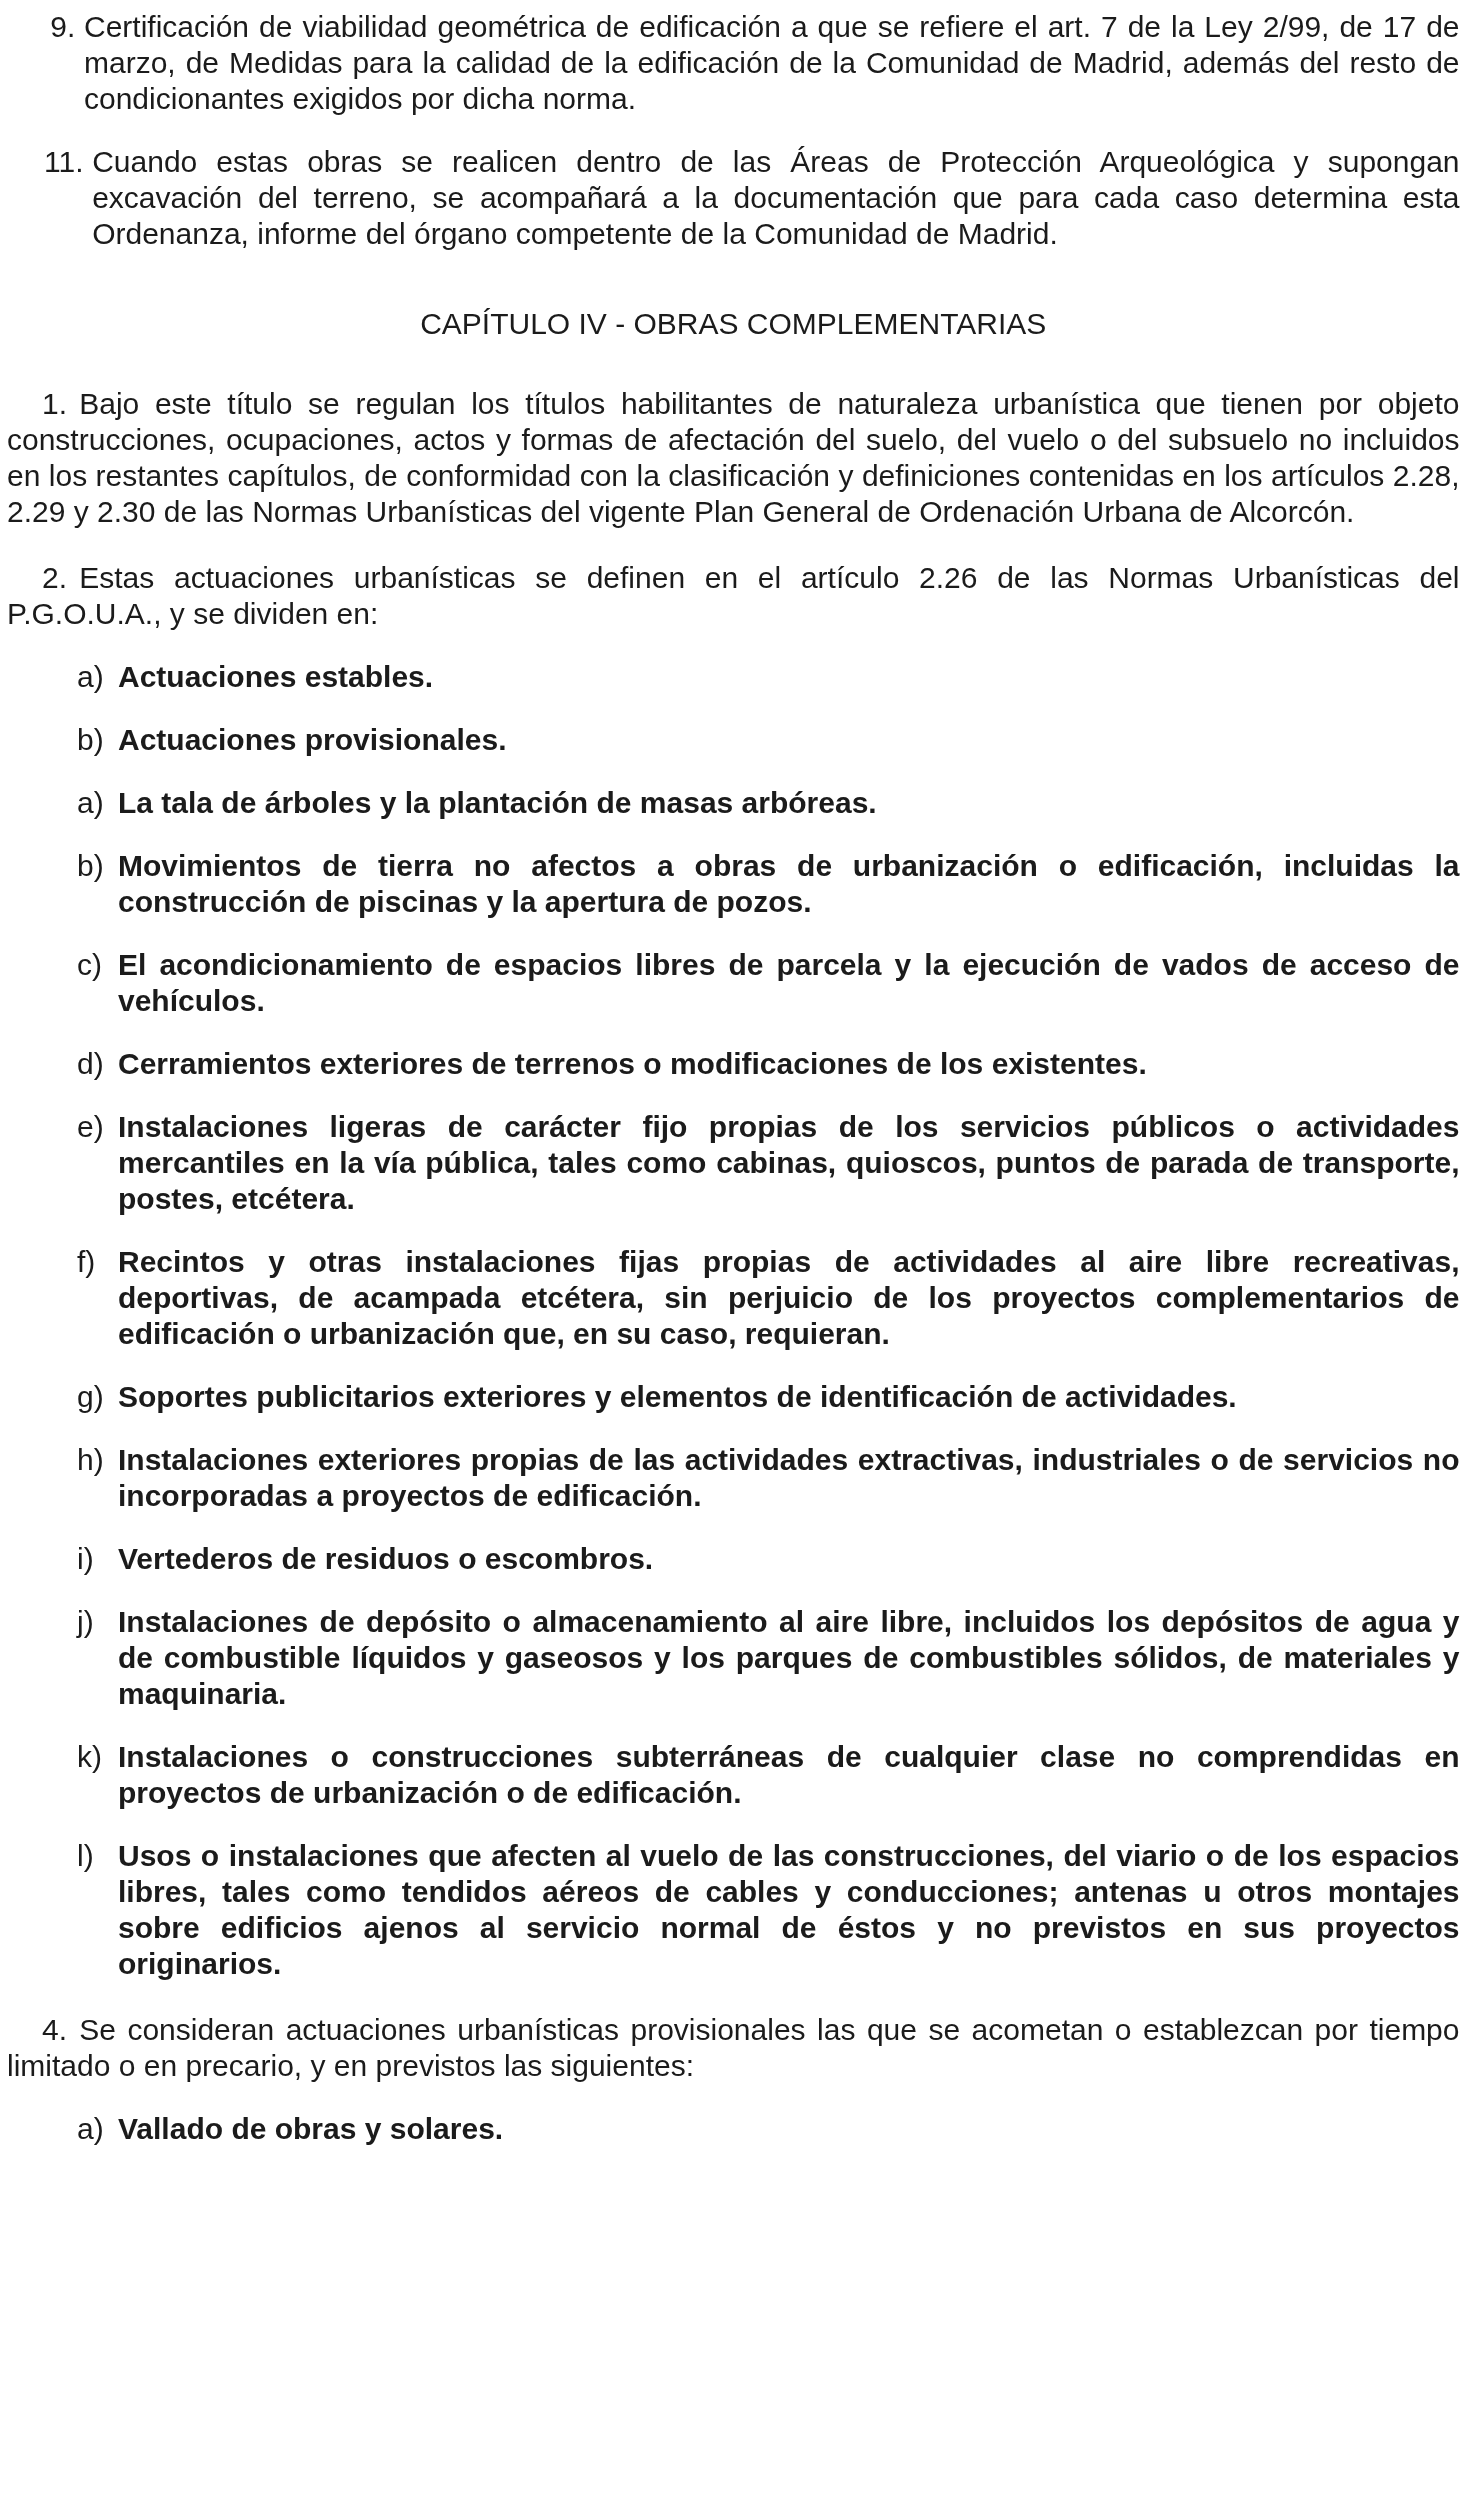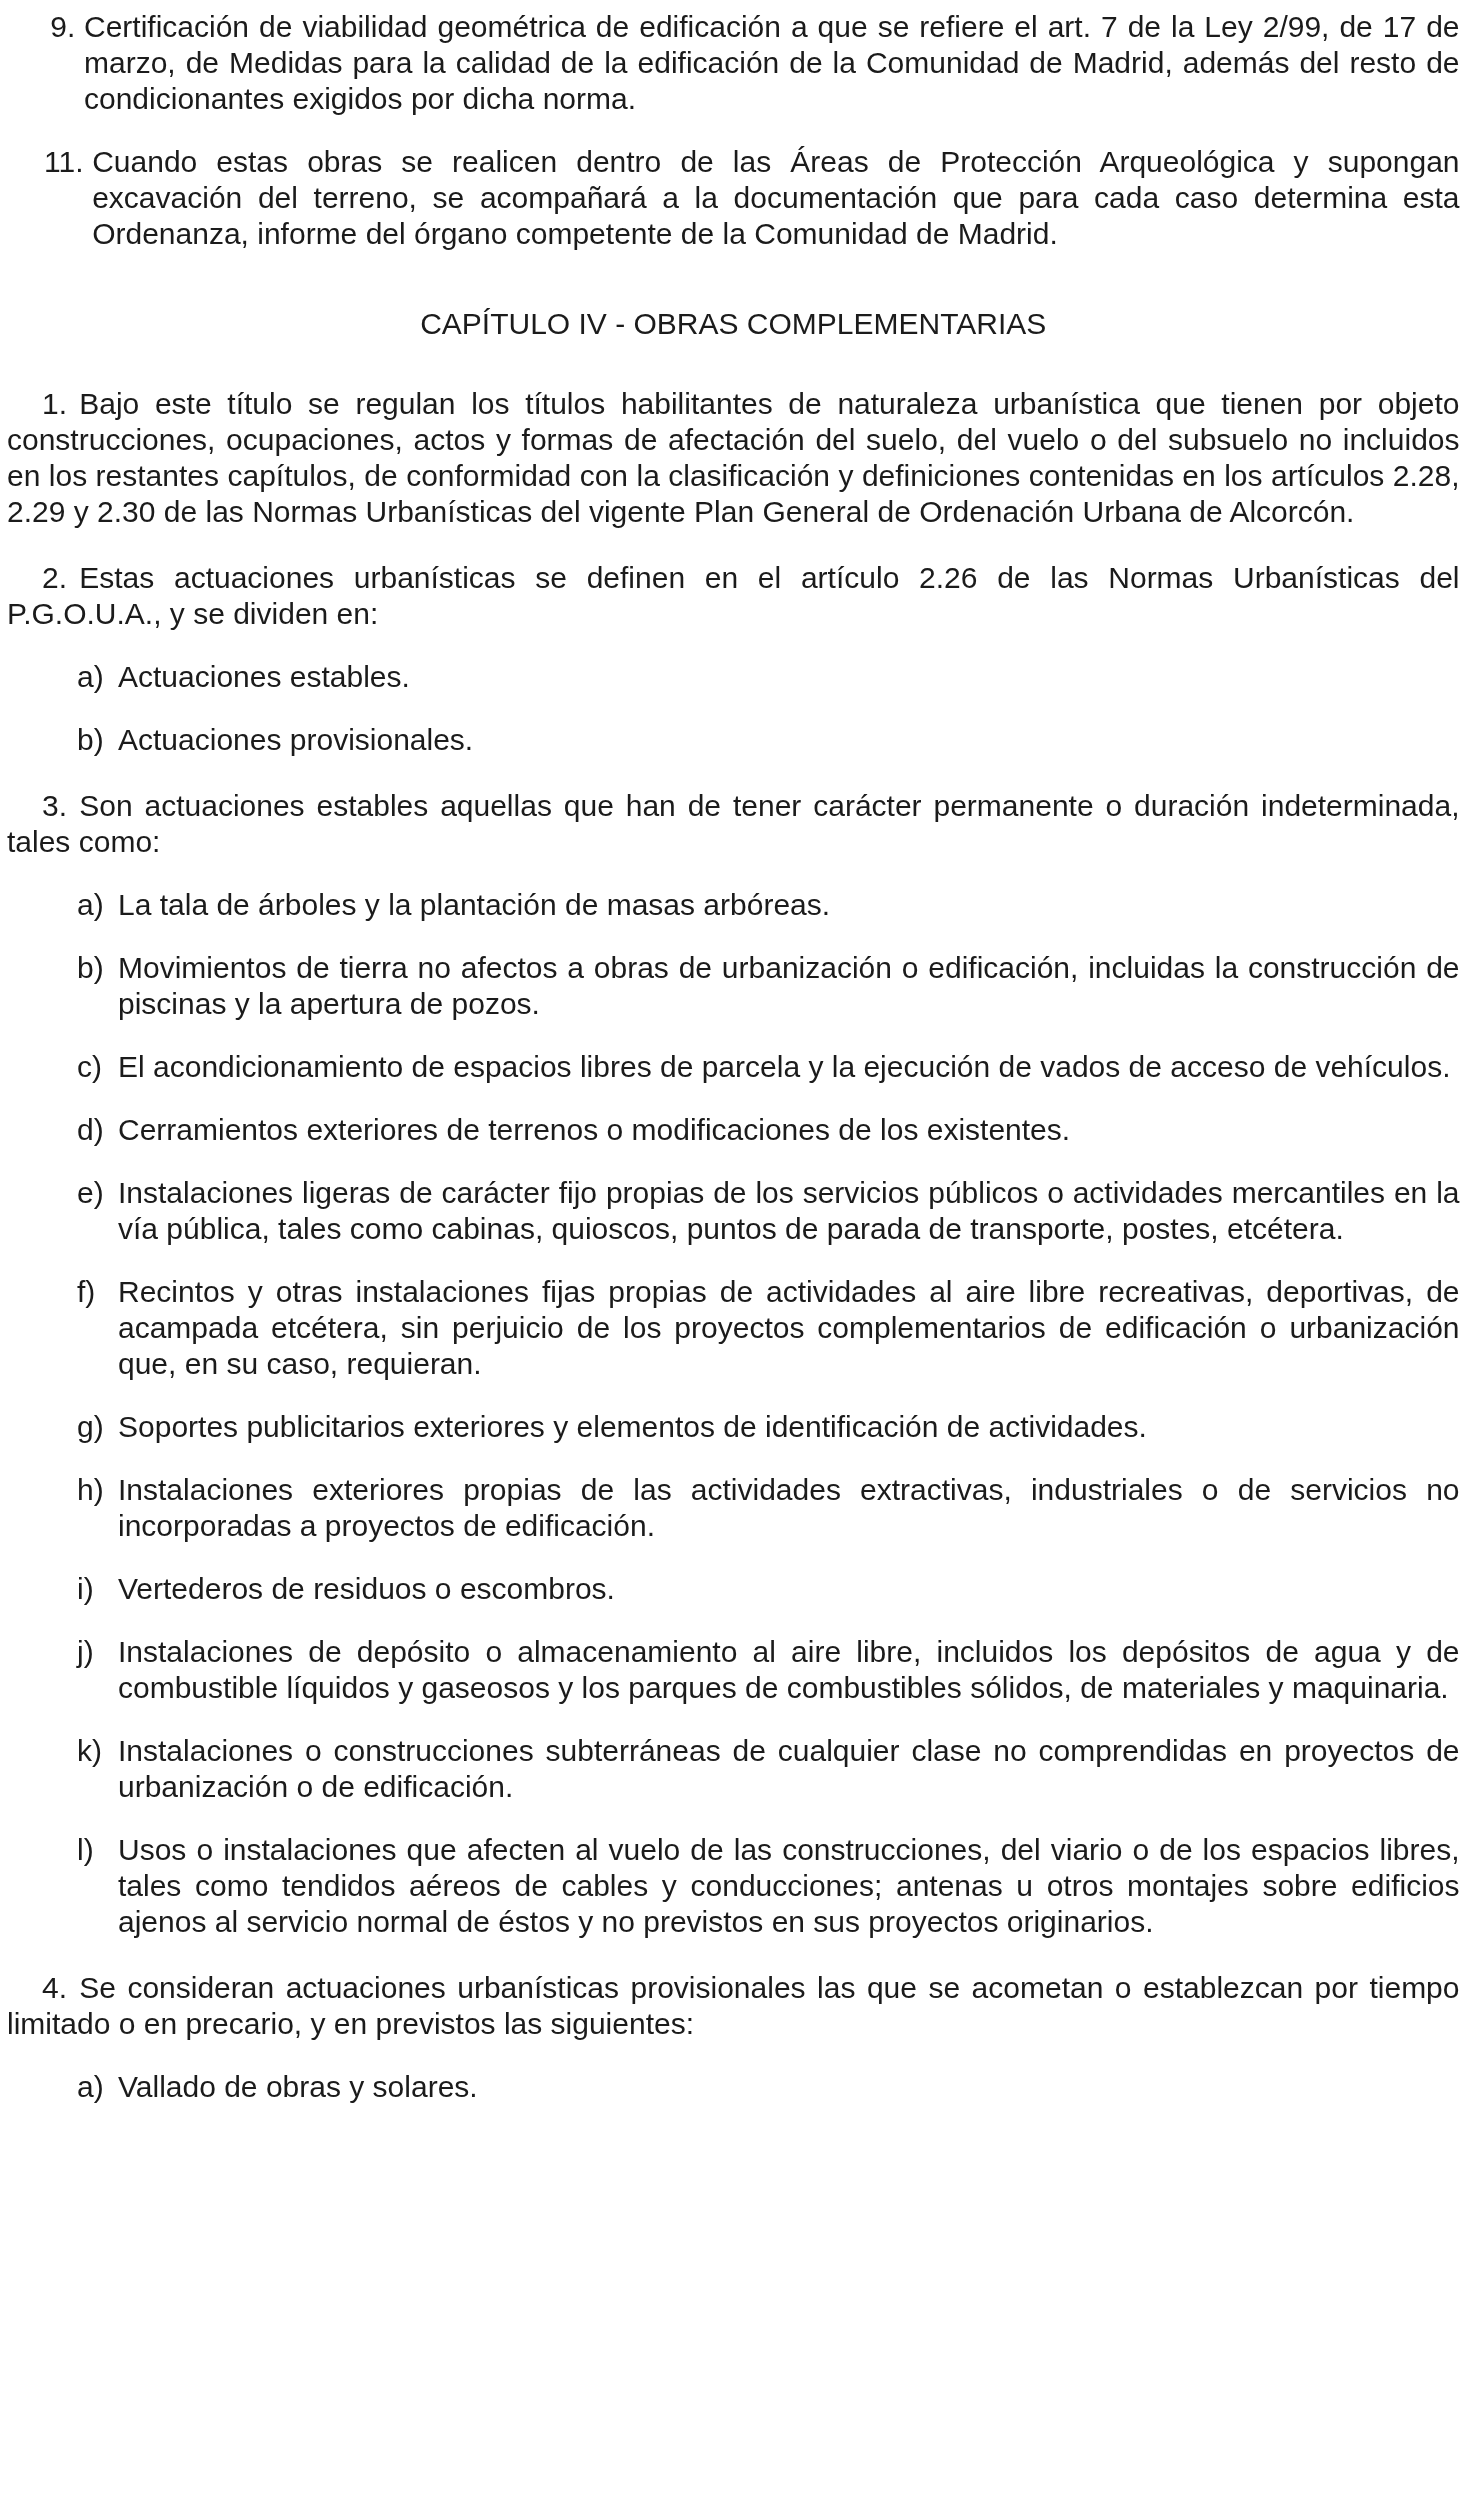--- a/index.html
+++ b/index.html
@@ -27,21 +27,21 @@
     box-sizing: border-box;
     text-align: right;
     padding-right: 8.7px;
     white-space: nowrap;
   }
   .num-item .li-text { flex: 1; text-align: justify; }
 
   
   .let-item { display: flex; margin-left: 70px; }
   .let-item .li-num { flex: 0 0 41px; white-space: nowrap; }
-  .let-item .li-text { flex: 1; text-align: justify; }
+  .let-item .li-text { flex: 1; text-align: justify; font-weight: bold; }
 
   
   .para { text-align: justify; text-indent: 35px; }
   .para .p-num { margin-right: 12.2px; }
 
   .chapter-heading {
     text-align: center;
     margin-top: 54px;
     margin-bottom: 44px;
   }
@@ -72,21 +72,20 @@
 
   <div class="let-item block">
     <span class="li-num">a)</span>
     <div class="li-text">Actuaciones estables.</div>
   </div>
   <div class="let-item block">
     <span class="li-num">b)</span>
     <div class="li-text">Actuaciones provisionales.</div>
   </div>
 
-  <p class="para block"><span class="p-num">3.</span><span>Son actuaciones estables aquellas que han de tener carácter permanente o duración indeterminada, tales como:</span></p>
 
   <div class="let-item block">
     <span class="li-num">a)</span>
     <div class="li-text">La tala de árboles y la plantación de masas arbóreas.</div>
   </div>
   <div class="let-item block">
     <span class="li-num">b)</span>
     <div class="li-text">Movimientos de tierra no afectos a obras de urbanización o edificación, incluidas la construcción de piscinas y la apertura de pozos.</div>
   </div>
   <div class="let-item block">

